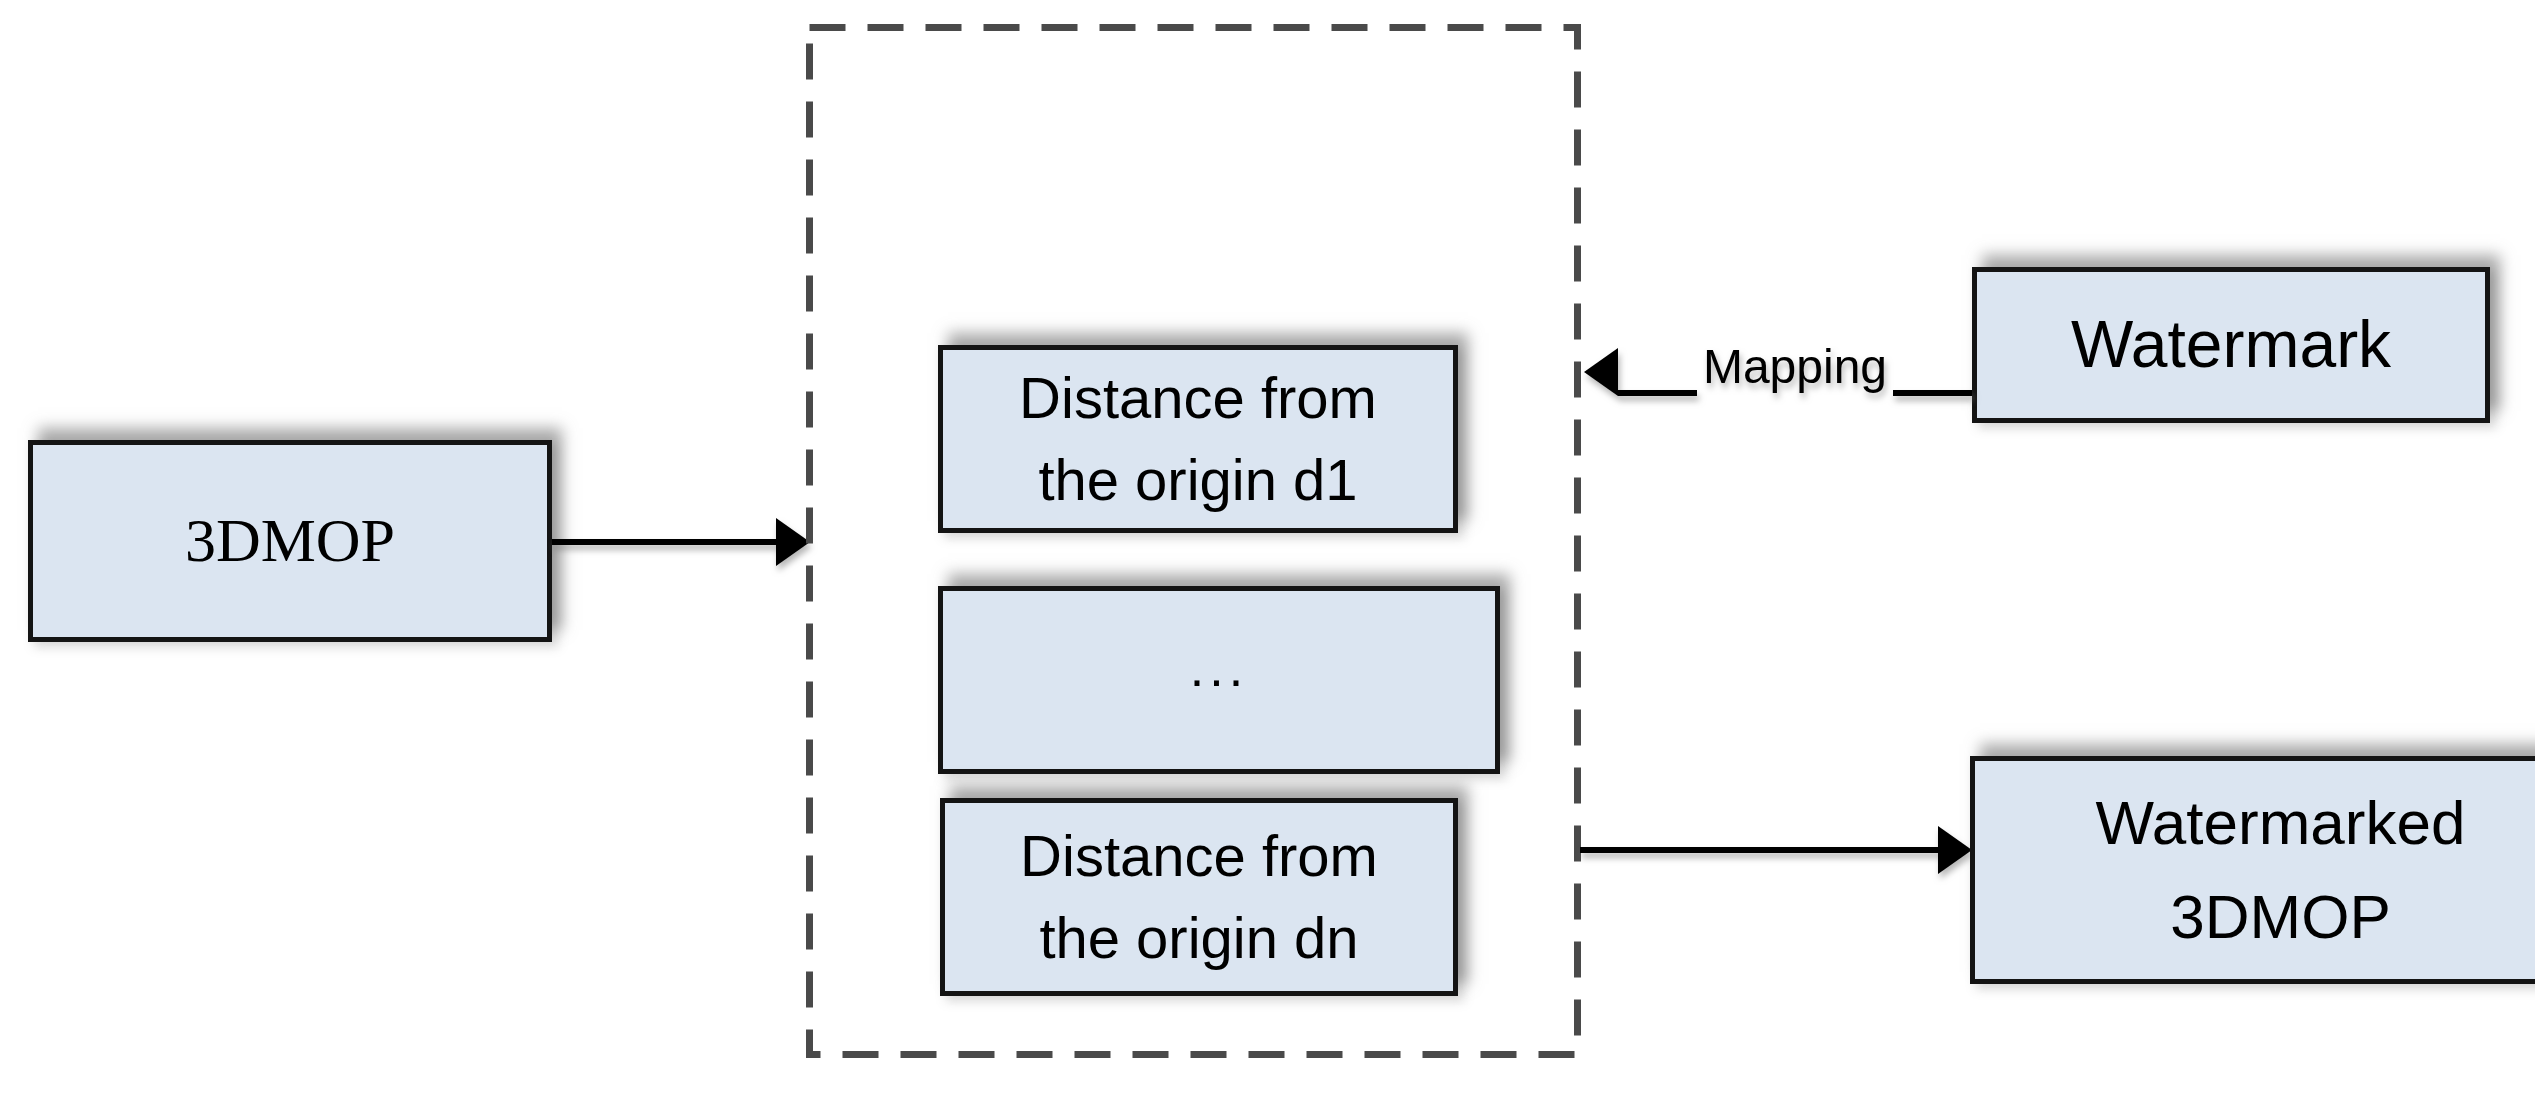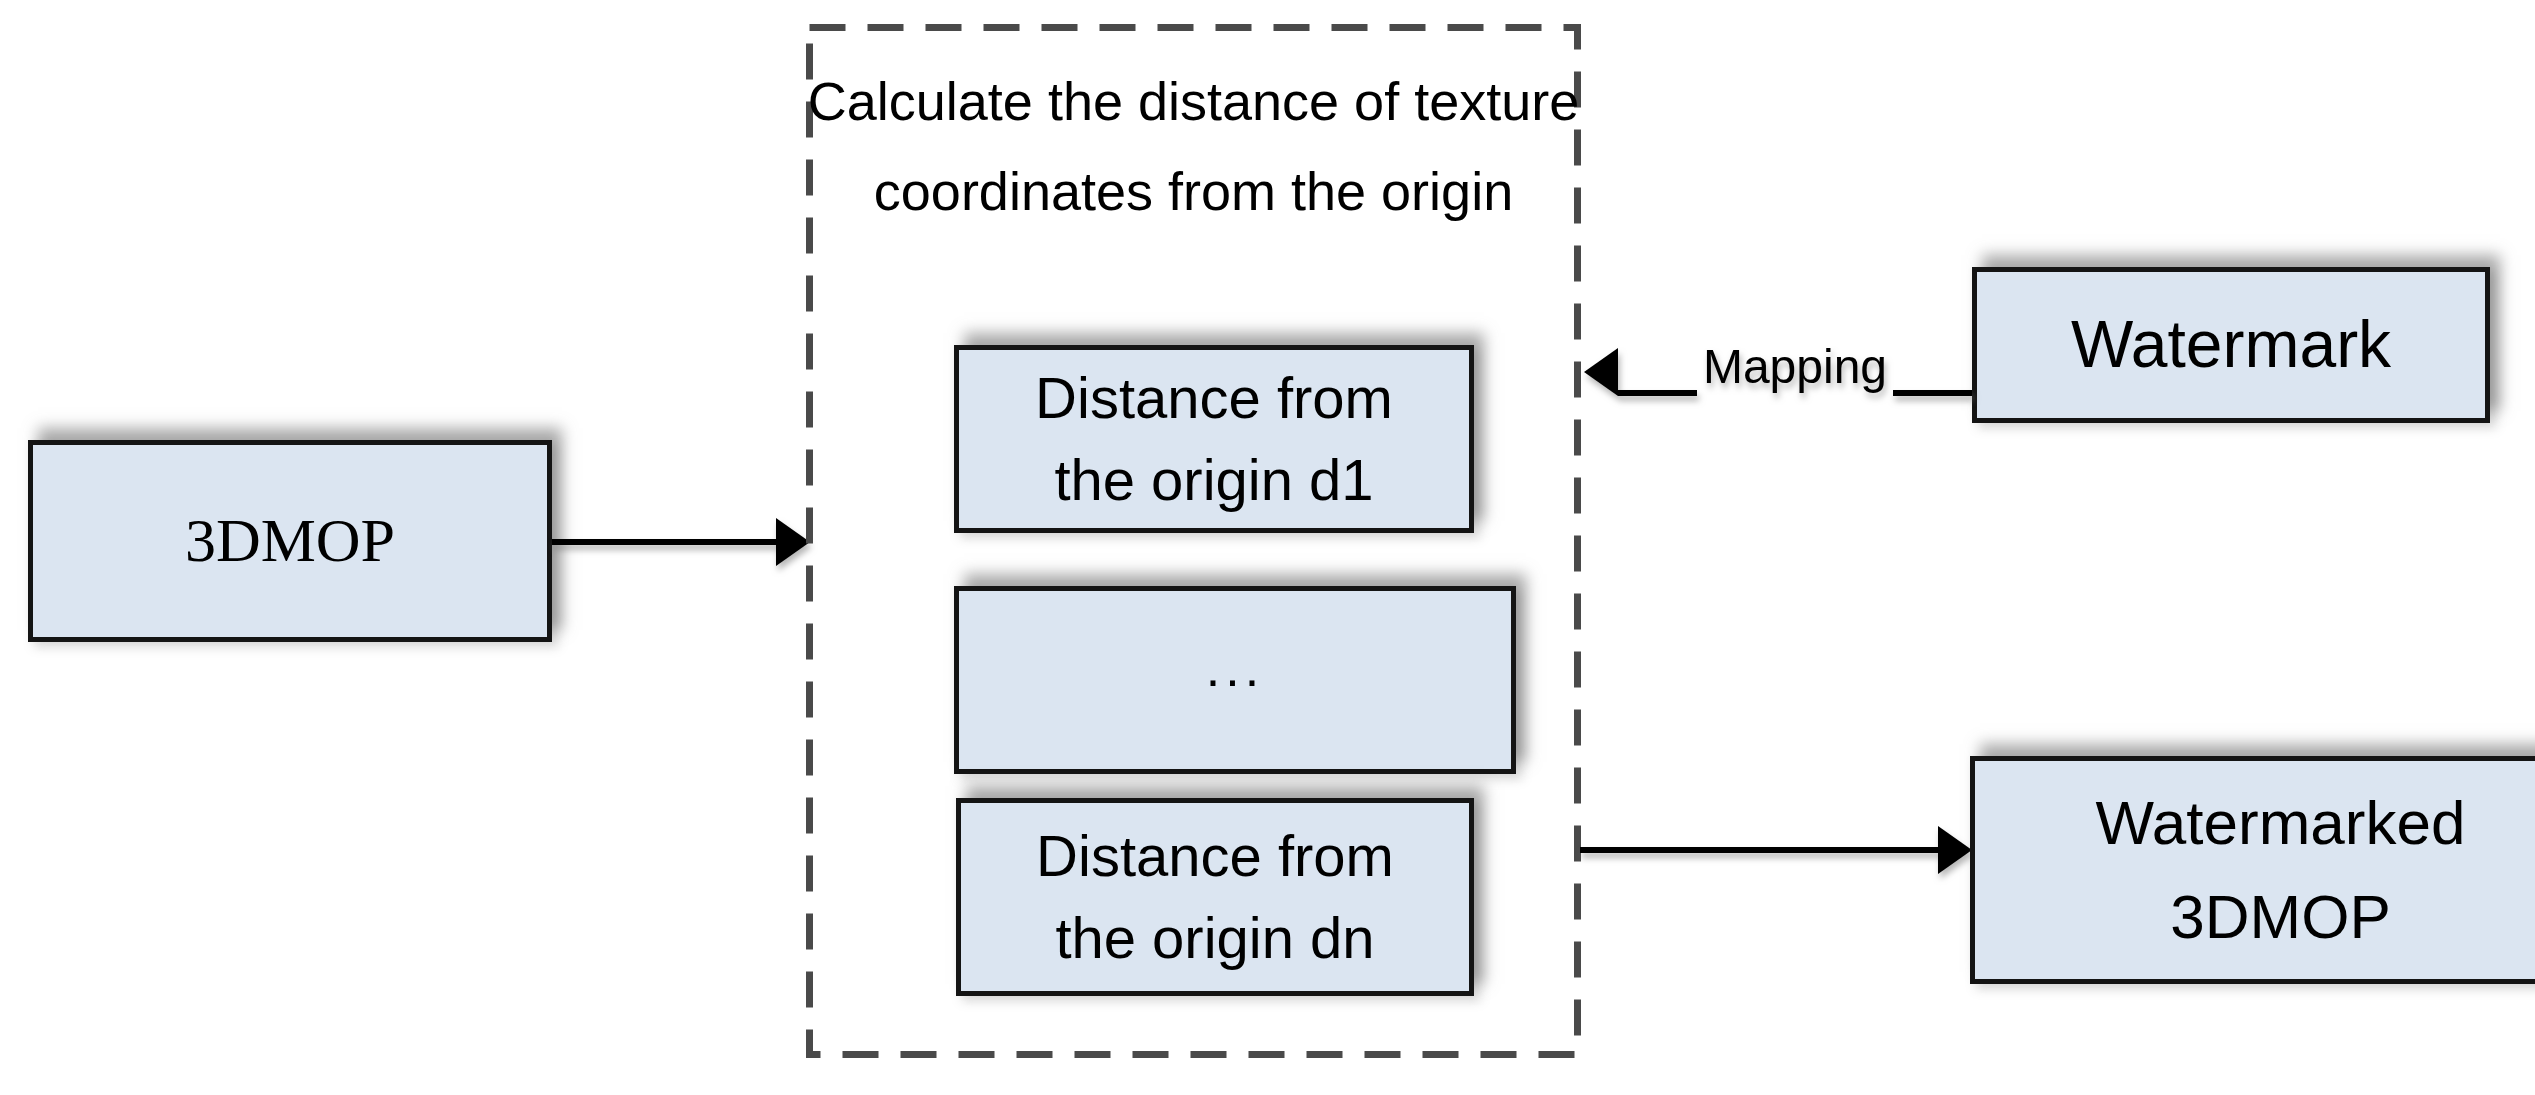--- a/index.html
+++ b/index.html
@@ -42,21 +42,20 @@
     font-size: 66px;
   }
   .node-output {
     left: 1970px; top: 756px; width: 621px; height: 228px;
     font-size: 62px;
     line-height: 94px;
   }
   .step {
     font-size: 58px;
     line-height: 82px;
-    margin-left: 16px;
   }
   .step-d1 { left: 938px; top: 345px; width: 520px; height: 188px; }
   .step-ellipsis { left: 938px; top: 586px; width: 562px; height: 188px; font-size: 52px; letter-spacing: 5px; }
   .step-ellipsis span { transform: translateY(-12px); }
   .step-dn { left: 940px; top: 798px; width: 518px; height: 198px; }
 
   
   .process-group {
     position: absolute;
     left: 806px; top: 24px; width: 775px; height: 1034px;
@@ -113,25 +112,20 @@
 
   <div class="arrow arrow-source">
     <div class="hline"></div>
     <div class="tri-right"></div>
   </div>
 
   <div class="process-group">
     <svg width="775" height="1034" viewBox="0 0 775 1034" aria-hidden="true">
       <rect x="3.5" y="3.5" width="768" height="1027" fill="none" stroke="#4a4a4a" stroke-width="7" stroke-dasharray="36 22"></rect>
     </svg>
-    <div class="process-title">
-      <span>Calculate the distance</span>
-      <span>of texture coordinates</span>
-      <span>from the origin</span>
-    </div>
   </div>
 
   <div class="box step step-d1">
     <span>Distance from</span>
     <span>the origin d1</span>
   </div>
 
   <div class="box step step-ellipsis">
     <span>...</span>
   </div>

